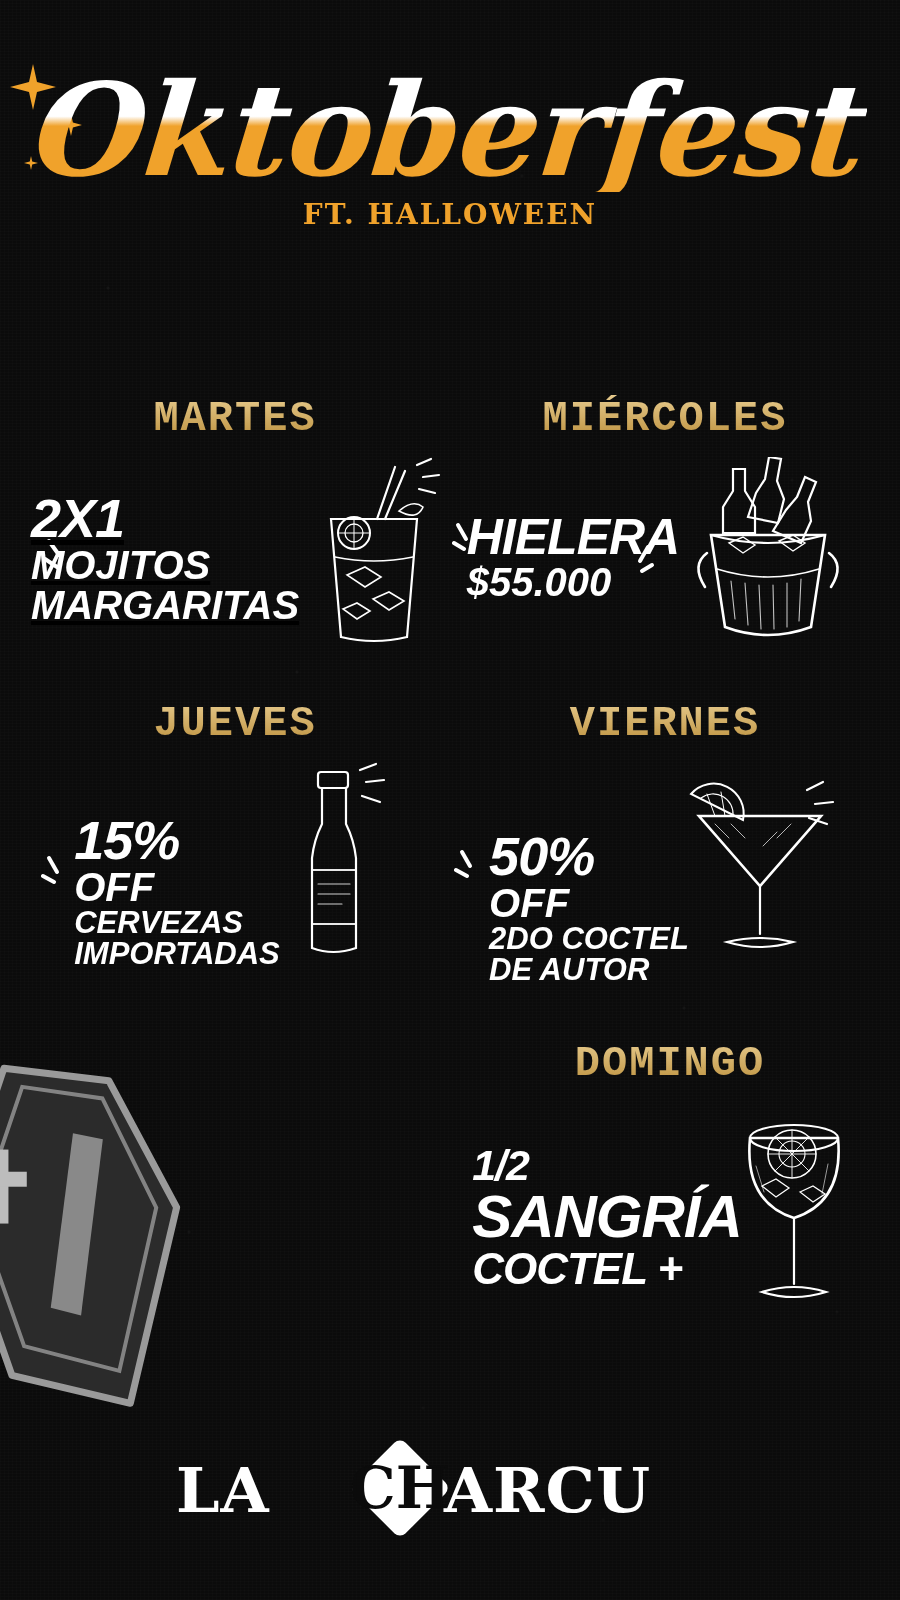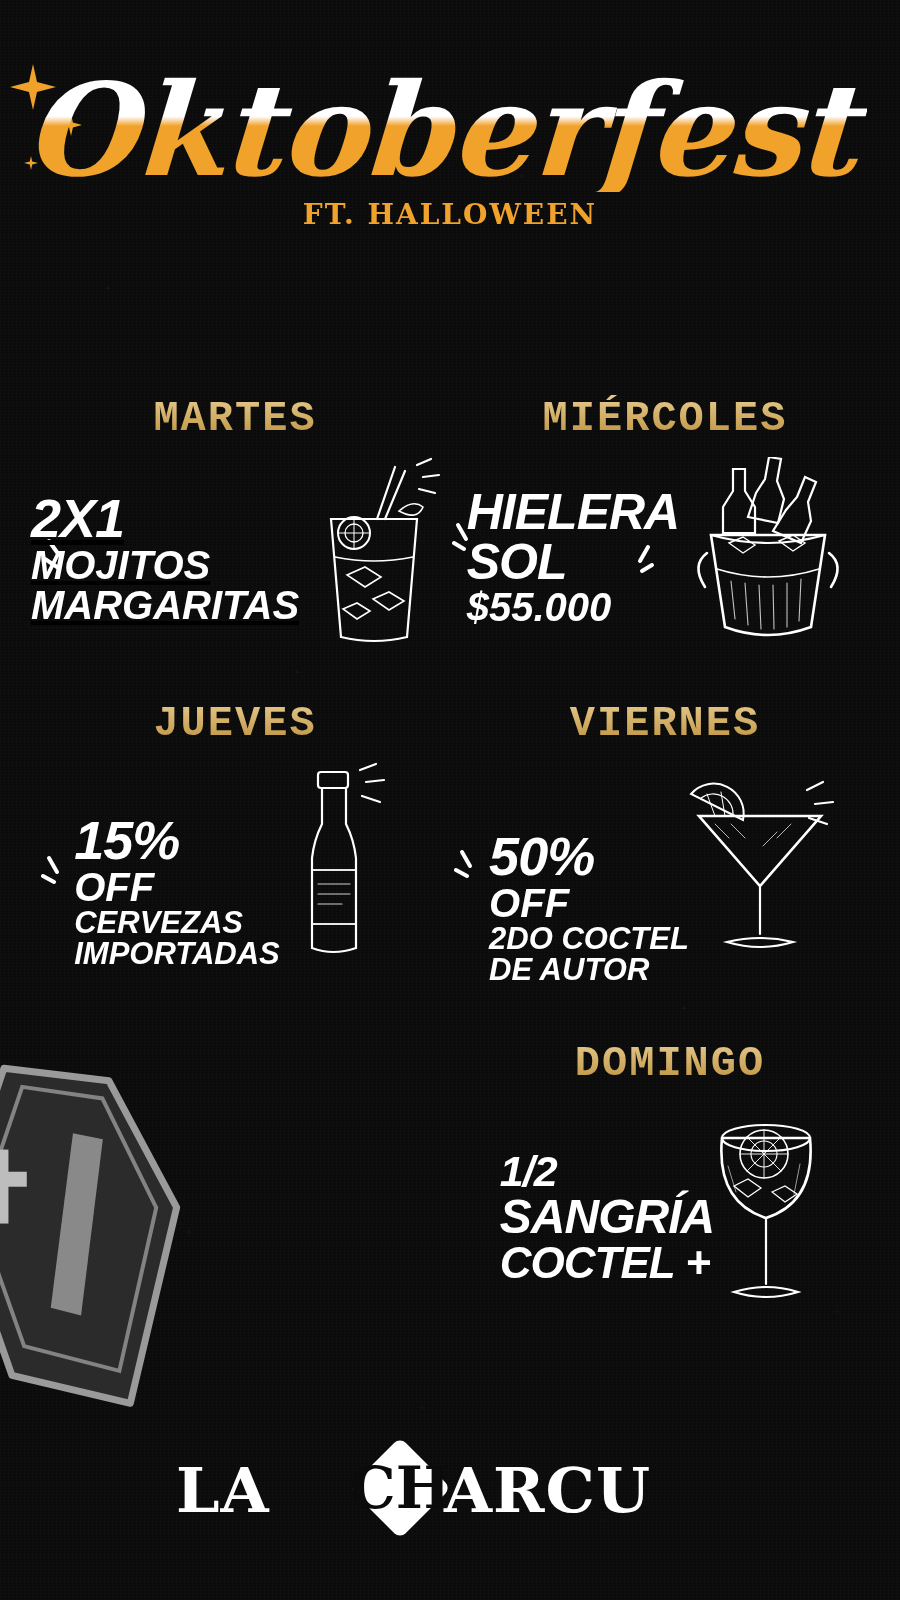--- a/index.html
+++ b/index.html
@@ -263,21 +263,20 @@
         </svg>
       </div>
     </div>
   </div>
 
   <div class="day" id="day-miercoles">
     <div class="day-title">MIÉRCOLES</div>
     <div class="day-body mie-text">
       <div class="deal">
         <span class="big" style="font-size:50px;">HIELERA</span>
-        <span class="big" style="font-size:50px;">SOL</span>
         <span class="mid">$55.000</span>
       </div>
       <div class="art" style="margin-left:-6px;">
         <svg width="190" height="200" viewBox="0 0 190 200">
           <g stroke="#ffffff" stroke-width="2.2" fill="none" stroke-linecap="round">
 
             <path d="M60 34 l0 -22 l12 0 l0 22 l10 16 l0 26 l-32 0 l0 -26 z"></path>
             <path d="M92 22 l4 -22 l12 2 l-4 22 l7 18 l-6 24 l-30 -6 l8 -24 z"></path>
             <path d="M124 40 l8 -20 l11 5 l-8 20 l3 19 l-10 22 l-28 -12 l13 -21 z"></path>
 
@@ -406,21 +405,21 @@
         </svg>
       </div>
     </div>
   </div>
 
   <div class="day" id="day-domingo">
     <div class="day-title">DOMINGO</div>
     <div class="day-body">
       <div class="deal" style="transform: translateY(10px);">
         <span class="big" style="font-size:43px;">1/2</span>
-        <span class="big" style="font-size:48px;">SANGRÍA</span>
+        <span class="big" style="font-size:60px;">SANGRÍA</span>
         <span class="big" style="font-size:44px;">COCTEL +</span>
       </div>
       <div class="art" style="margin-left:-14px;">
         <svg width="140" height="210" viewBox="0 0 140 210">
           <g stroke="#ffffff" stroke-width="2.2" fill="none" stroke-linecap="round">
 
             <path d="M22 36 L110 36 Q116 100 66 116 Q16 100 22 36 Z" stroke-width="2.6"></path>
             <ellipse cx="66" cy="36" rx="44" ry="13"></ellipse>
 
             <circle cx="64" cy="52" r="24" stroke-width="1.6"></circle>

